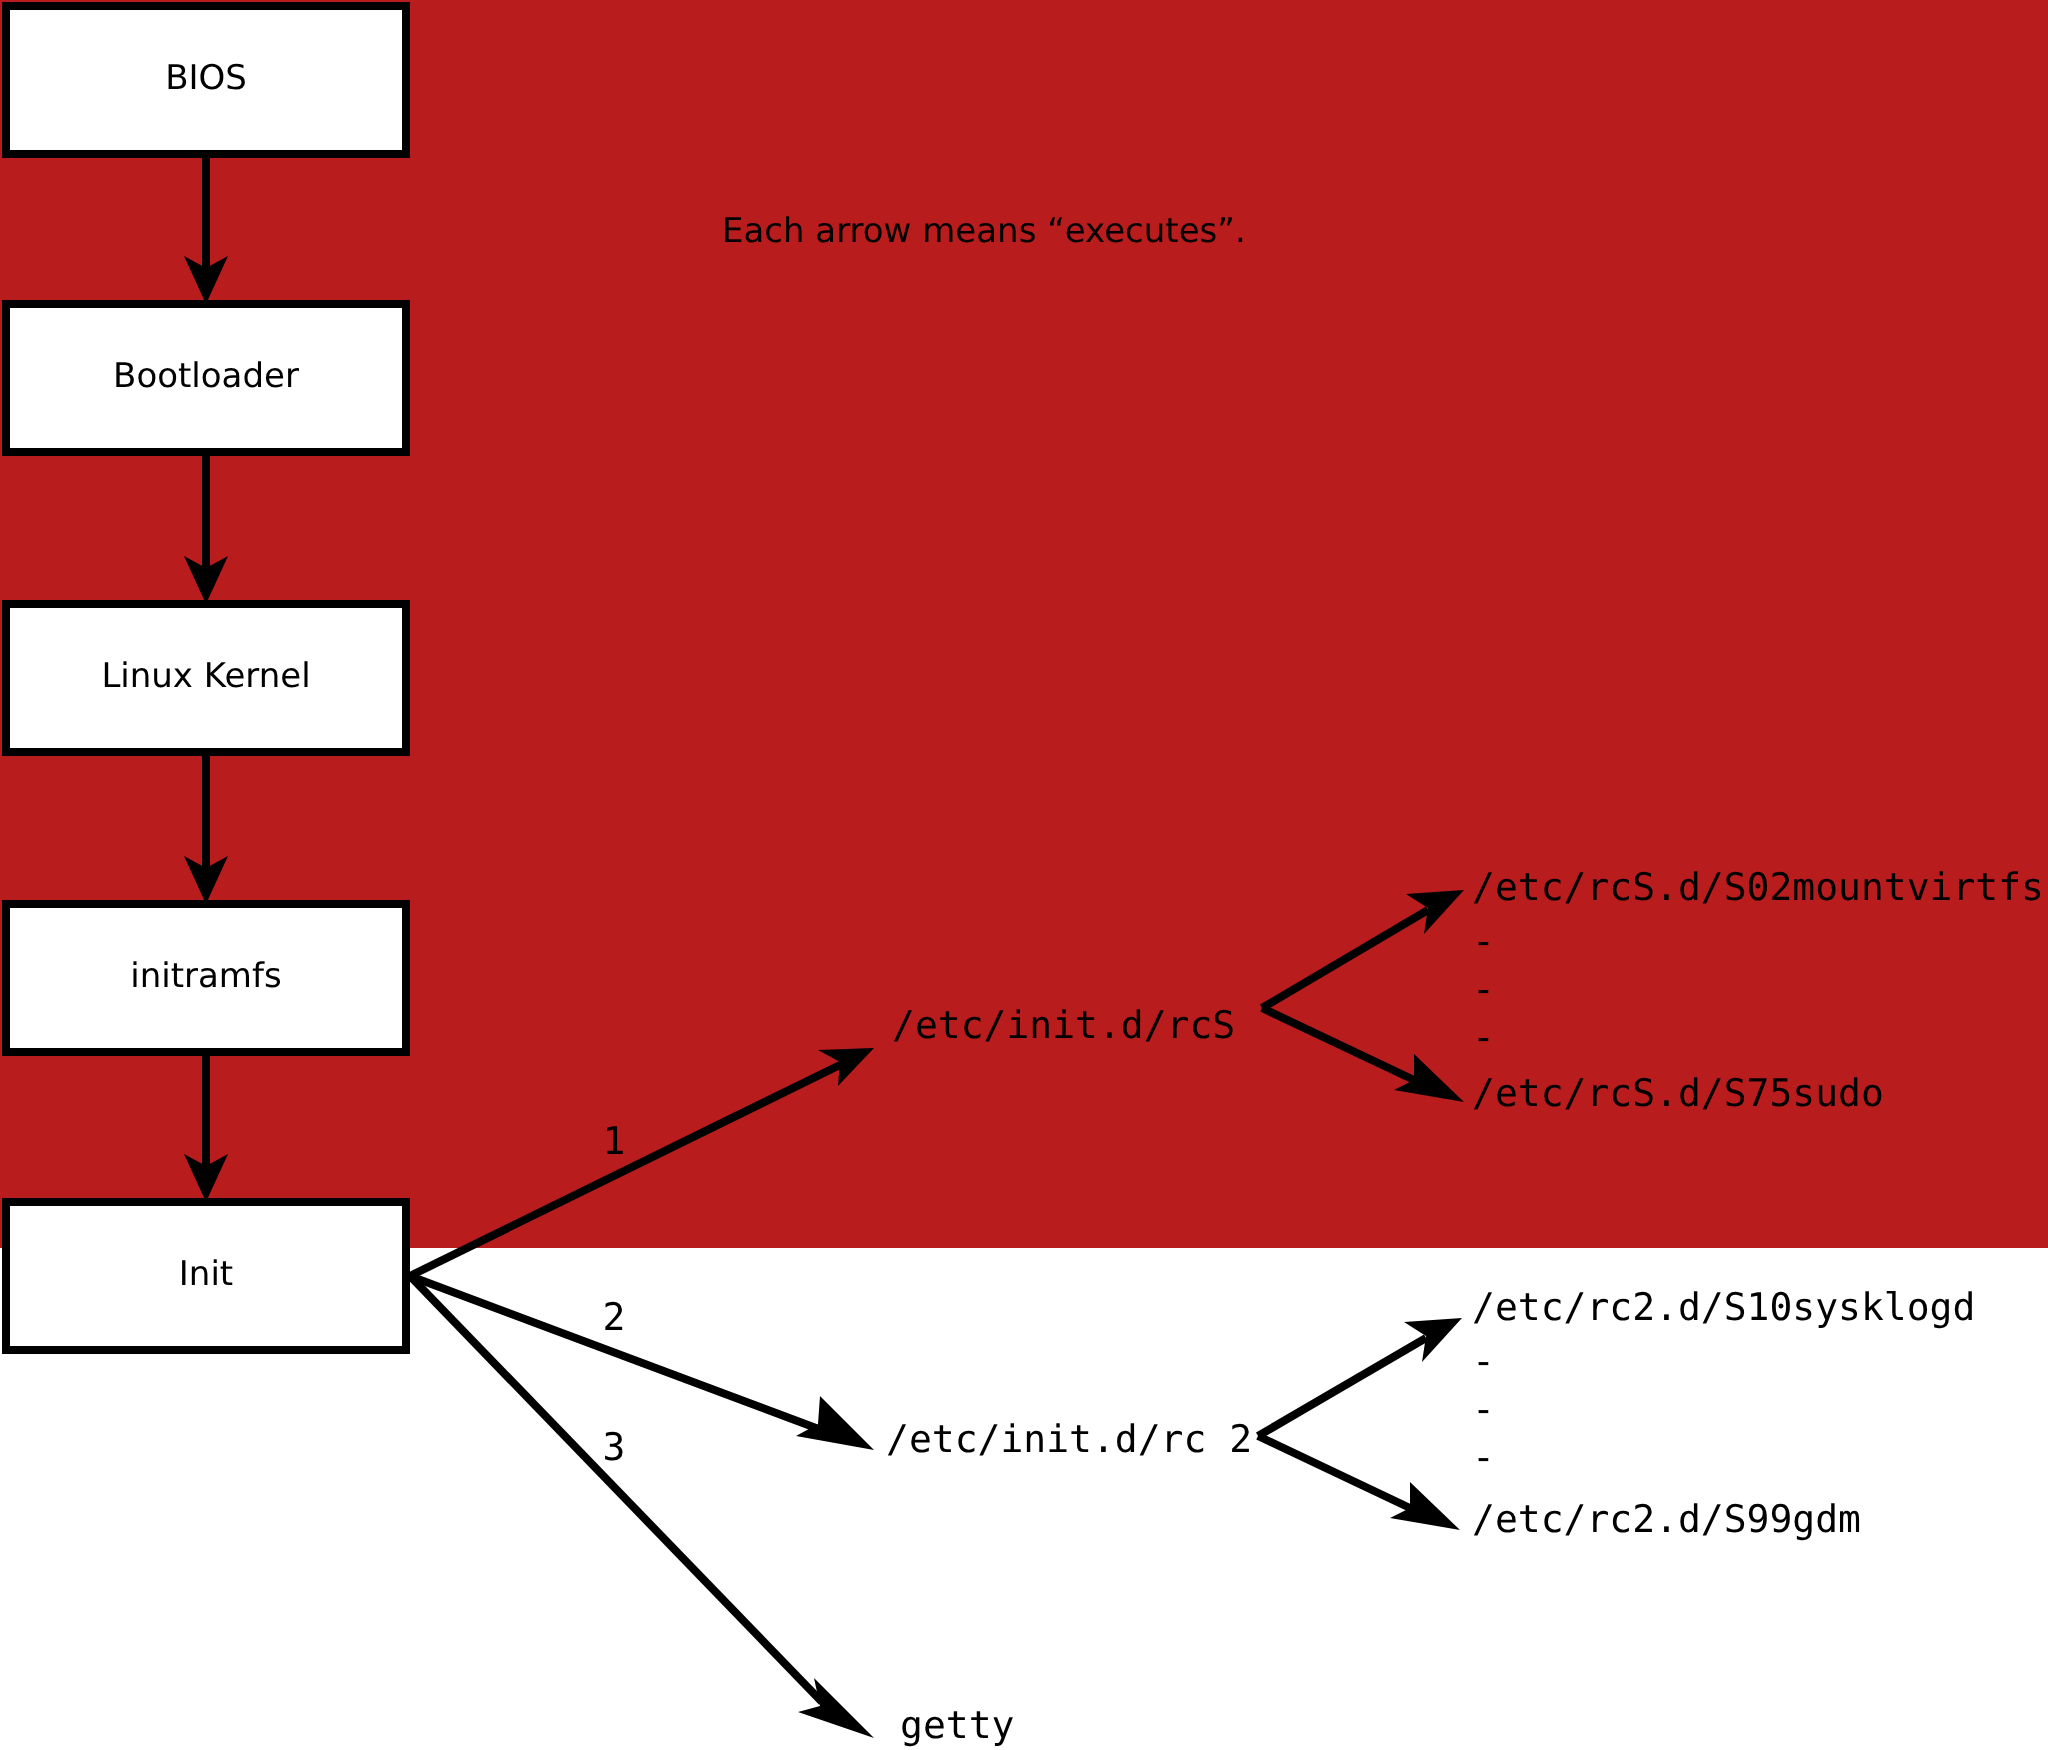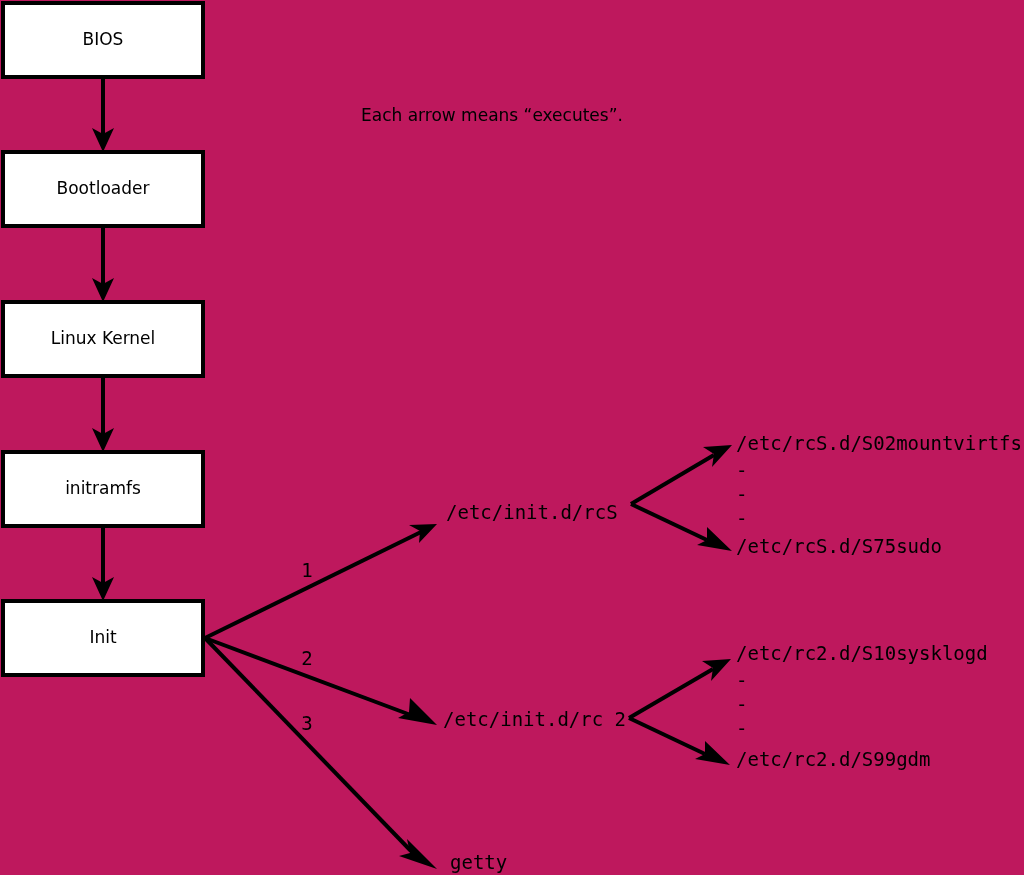--- a/index.html
+++ b/index.html
@@ -10,22 +10,22 @@
   }
   body {
     width: 1024px;
     height: 875px;
     font-family: "Liberation Sans", sans-serif;
     overflow: hidden;
   }
   #diagram-root {
     position: relative;
     width: 1024px;
-    height: 875px;
-    background: #be185d;
+    height: 624px;
+    background: #b91c1c;
   }
   svg#boot-diagram {
     display: block;
     width: 1024px;
     height: 875px;
   }
   .box-rect {
     fill: #ffffff;
     stroke: #000000;
     stroke-width: 4;

